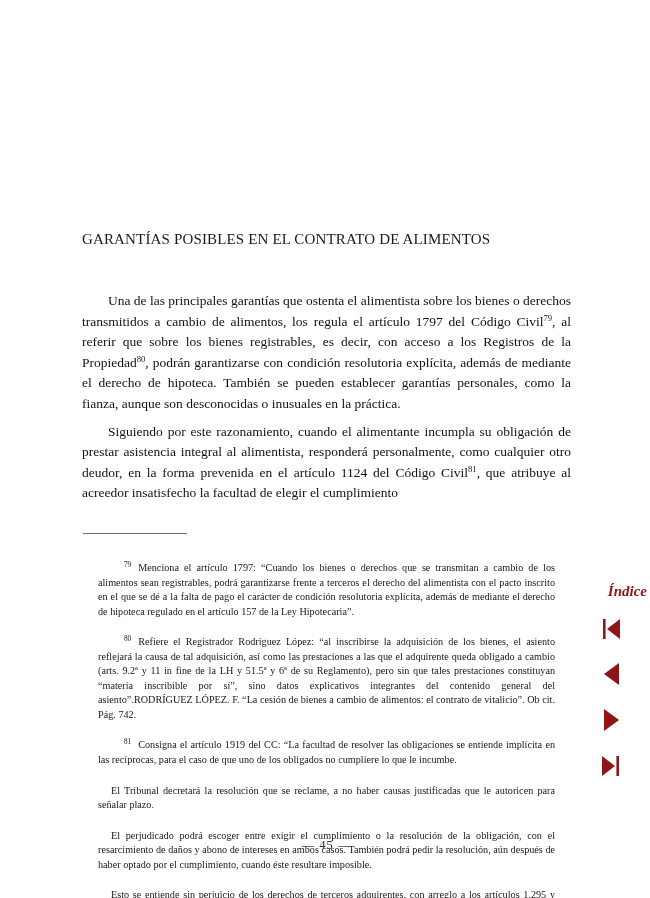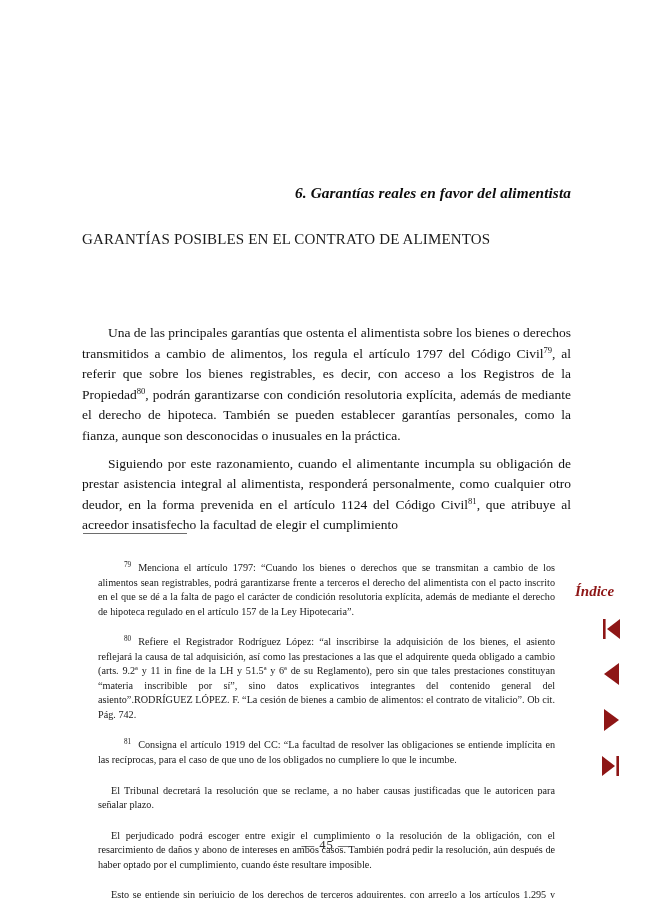--- a/index.html
+++ b/index.html
@@ -44,21 +44,20 @@
     letter-spacing: 0.15px;
     color: #1a1a1a;
   }
 
   
   .body-area {
     position: absolute;
     left: 82px;
     top: 291px;
     width: 489px;
-    margin-top: 32px;
   }
   .body-para {
     margin: 0 0 0 0;
     text-align: justify;
     text-justify: inter-word;
     font-size: 13.5px;
     line-height: 20.6px;
     text-indent: 26px;
     color: #121212;
     hyphens: manual;
@@ -116,21 +115,21 @@
     left: 575px;
     top: 583px;
     width: 72px;
     height: 250px;
   }
   .nav-index {
     position: absolute;
     left: 0px;
     top: 0px;
     width: 72px;
-    text-align: left;
+    text-align: right;
     font-style: italic;
     font-weight: bold;
     font-size: 15px;
     color: #8e1616;
     cursor: pointer;
   }
   .nav-btn {
     position: absolute;
     left: 14px;
     width: 44px;
@@ -156,21 +155,20 @@
     font-size: 12.6px;
     color: #2a2a2a;
     letter-spacing: 1px;
   }
 </style>
 </head>
 <body>
 
 <div id="page">
 
-  <div class="section-title">6. Garantías reales en favor del alimentista</div>
 
   <div class="sub-heading">GARANTÍAS POSIBLES EN EL CONTRATO DE ALIMENTOS</div>
 
   <div class="body-area">
 
     <p class="body-para"><span>Una de las principales garantías que ostenta el alimentista sobre los bienes o derechos transmitidos a cambio de alimentos, los regula el artículo 1797 del Código Civil</span><sup>79</sup><span>, al referir que sobre los bienes registrables, es decir, con acceso a los Registros de la Propiedad</span><sup>80</sup><span>, podrán garantizarse con condición resolutoria explícita, además de mediante el derecho de hipoteca. También se pueden establecer garantías personales, como la fianza, aunque son desconocidas o inusuales en la práctica.</span></p>
 
     <p class="body-para"><span>Siguiendo por este razonamiento, cuando el alimentante incumpla su obligación de prestar asistencia integral al alimentista, responderá personalmente, como cualquier otro deudor, en la forma prevenida en el artículo 1124 del Código Civil</span><sup>81</sup><span>, que atribuye al acreedor insatisfecho la facultad de elegir el cumplimiento</span></p>
 
   </div>

